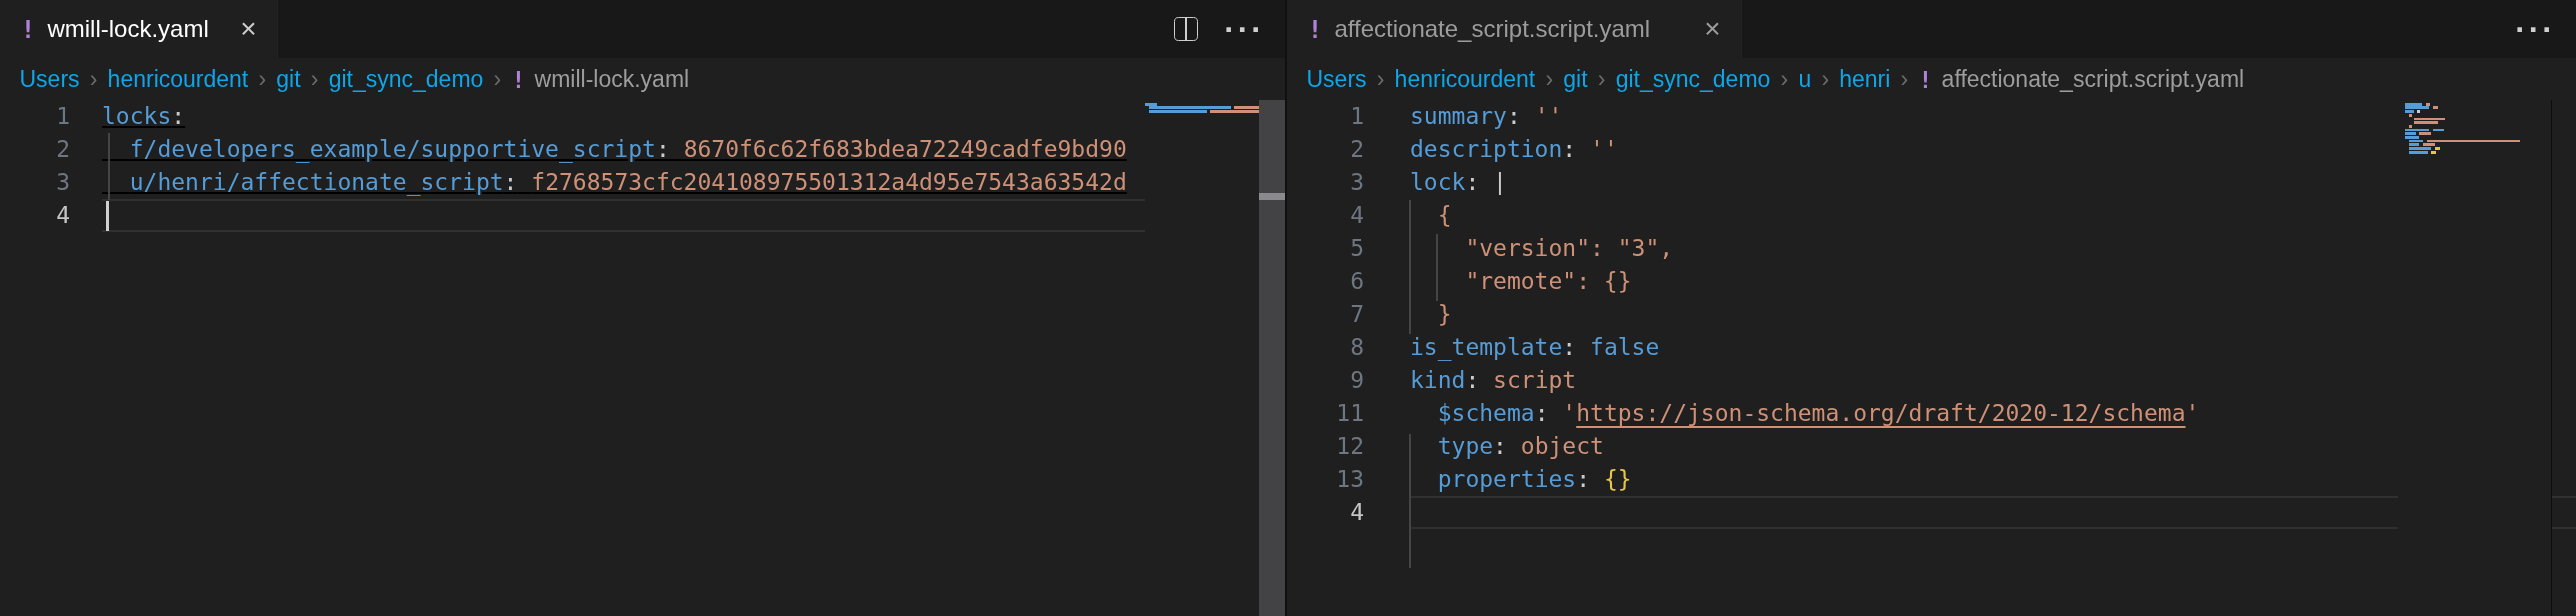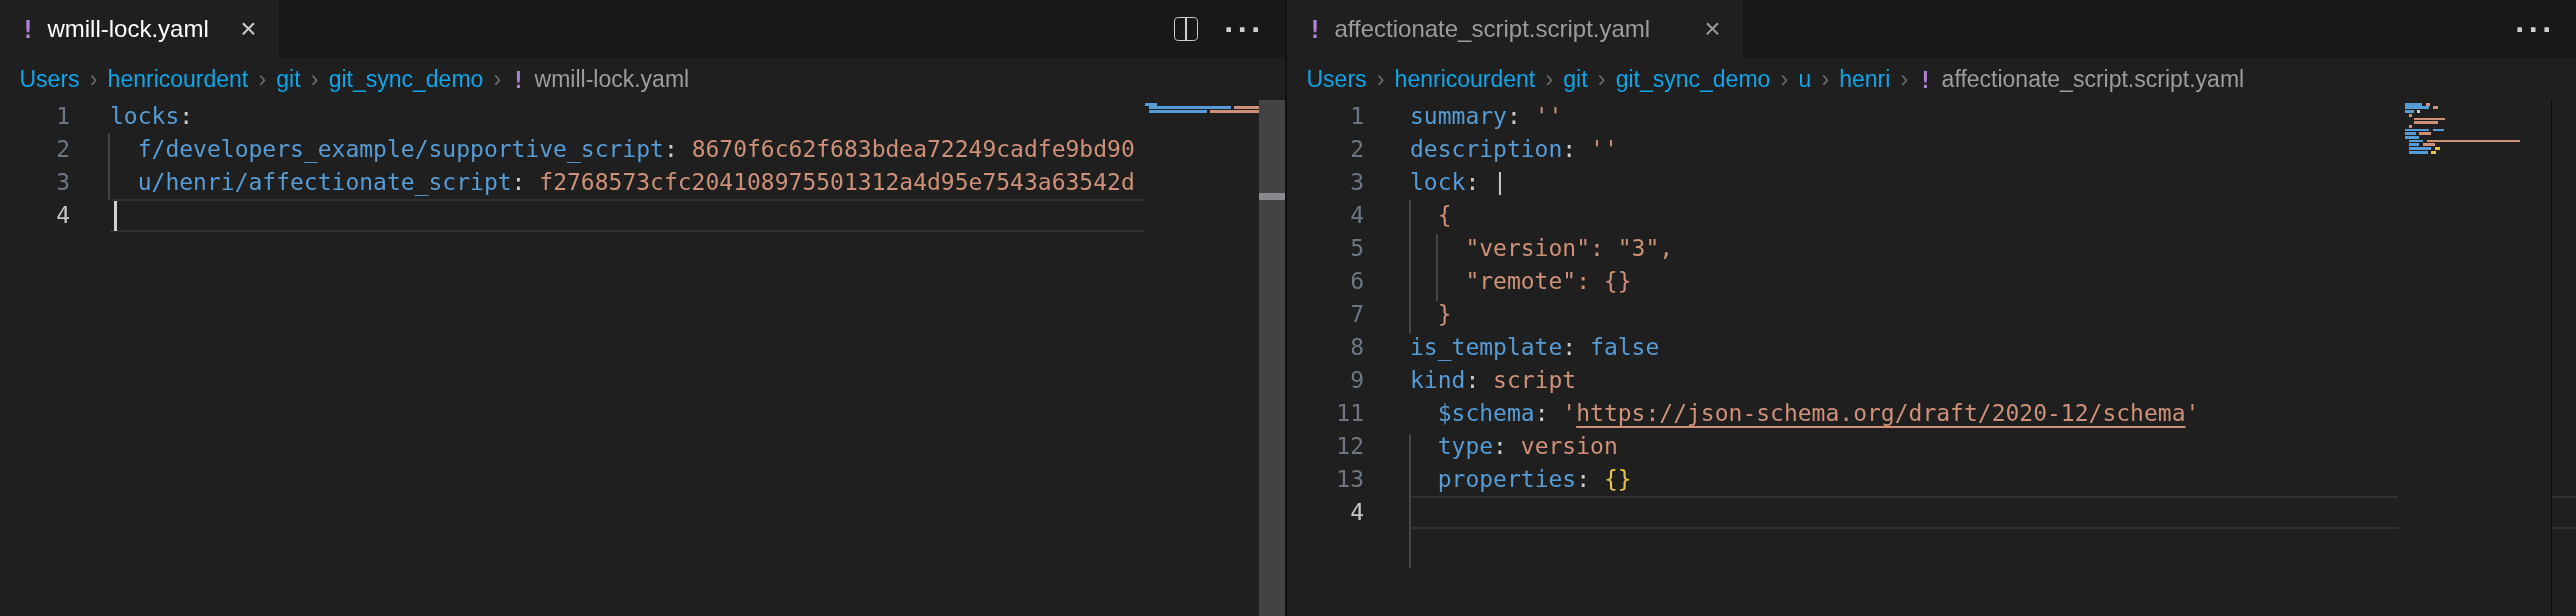--- a/index.html
+++ b/index.html
@@ -39,21 +39,21 @@
   .crumb-file .file-icon { font-size:23px; }
 
   
   .editor { position:absolute; top:100px; left:0; right:0; bottom:0; background:#1f1f1f;
             font-family:"DejaVu Sans Mono", monospace; font-size:23px; overflow:hidden; }
   .line { display:flex; height:33px; line-height:33px; position:relative; }
   .ln { color:#6e7681; text-align:right; flex:none; }
   .pane-left  .ln { width:70px; }
   .pane-right .ln { width:77px; }
   .lc { flex:1; white-space:pre; overflow:hidden; position:relative; }
-  .pane-left  .lc { margin-left:40px; }
+  .pane-left  .lc { margin-left:32px;text-decoration:underline; }
   .pane-right .lc { margin-left:46px; }
   .line.active .ln { color:#c6c6c6; }
   .line.active .lc { box-shadow: inset 0 1.9px 0 0 #303031, inset 0 -1.9px 0 0 #303031; }
   .cursor { position:absolute; left:3.7px; top:1.9px; width:3.7px; height:30px; background:#d0d0d0; }
 
   .tk-key   { color:#569CD6; }
   .tk-kw    { color:#569CD6; }
   .tk-punct { color:#cccccc; }
   .tk-plain { color:#cccccc; }
   .tk-str   { color:#CE9178; }
@@ -221,21 +221,21 @@
         <div class="line">
           <div class="ln">9</div>
           <div class="lc"><span class="tk-key">kind</span><span class="tk-punct">:</span><span class="tk-plain"> </span><span class="tk-str">script</span></div>
         </div>
         <div class="line">
           <div class="ln">11</div>
           <div class="lc"><span class="tk-plain">  </span><span class="tk-key">$schema</span><span class="tk-punct">:</span><span class="tk-plain"> </span><span class="tk-str">'</span><span class="tk-link">https://json-schema.org/draft/2020-12/schema</span><span class="tk-str">'</span></div>
         </div>
         <div class="line">
           <div class="ln">12</div>
-          <div class="lc"><span class="tk-plain">  </span><span class="tk-key">type</span><span class="tk-punct">:</span><span class="tk-plain"> </span><span class="tk-str">version</span></div>
+          <div class="lc"><span class="tk-plain">  </span><span class="tk-key">type</span><span class="tk-punct">:</span><span class="tk-plain"> </span><span class="tk-str">object</span></div>
         </div>
         <div class="line">
           <div class="ln">13</div>
           <div class="lc"><span class="tk-plain">  </span><span class="tk-key">properties</span><span class="tk-punct">:</span><span class="tk-plain"> </span><span class="tk-brkt">{}</span></div>
         </div>
         <div class="line active">
           <div class="ln">4</div>
           <div class="lc"></div>
         </div>
       </div>

